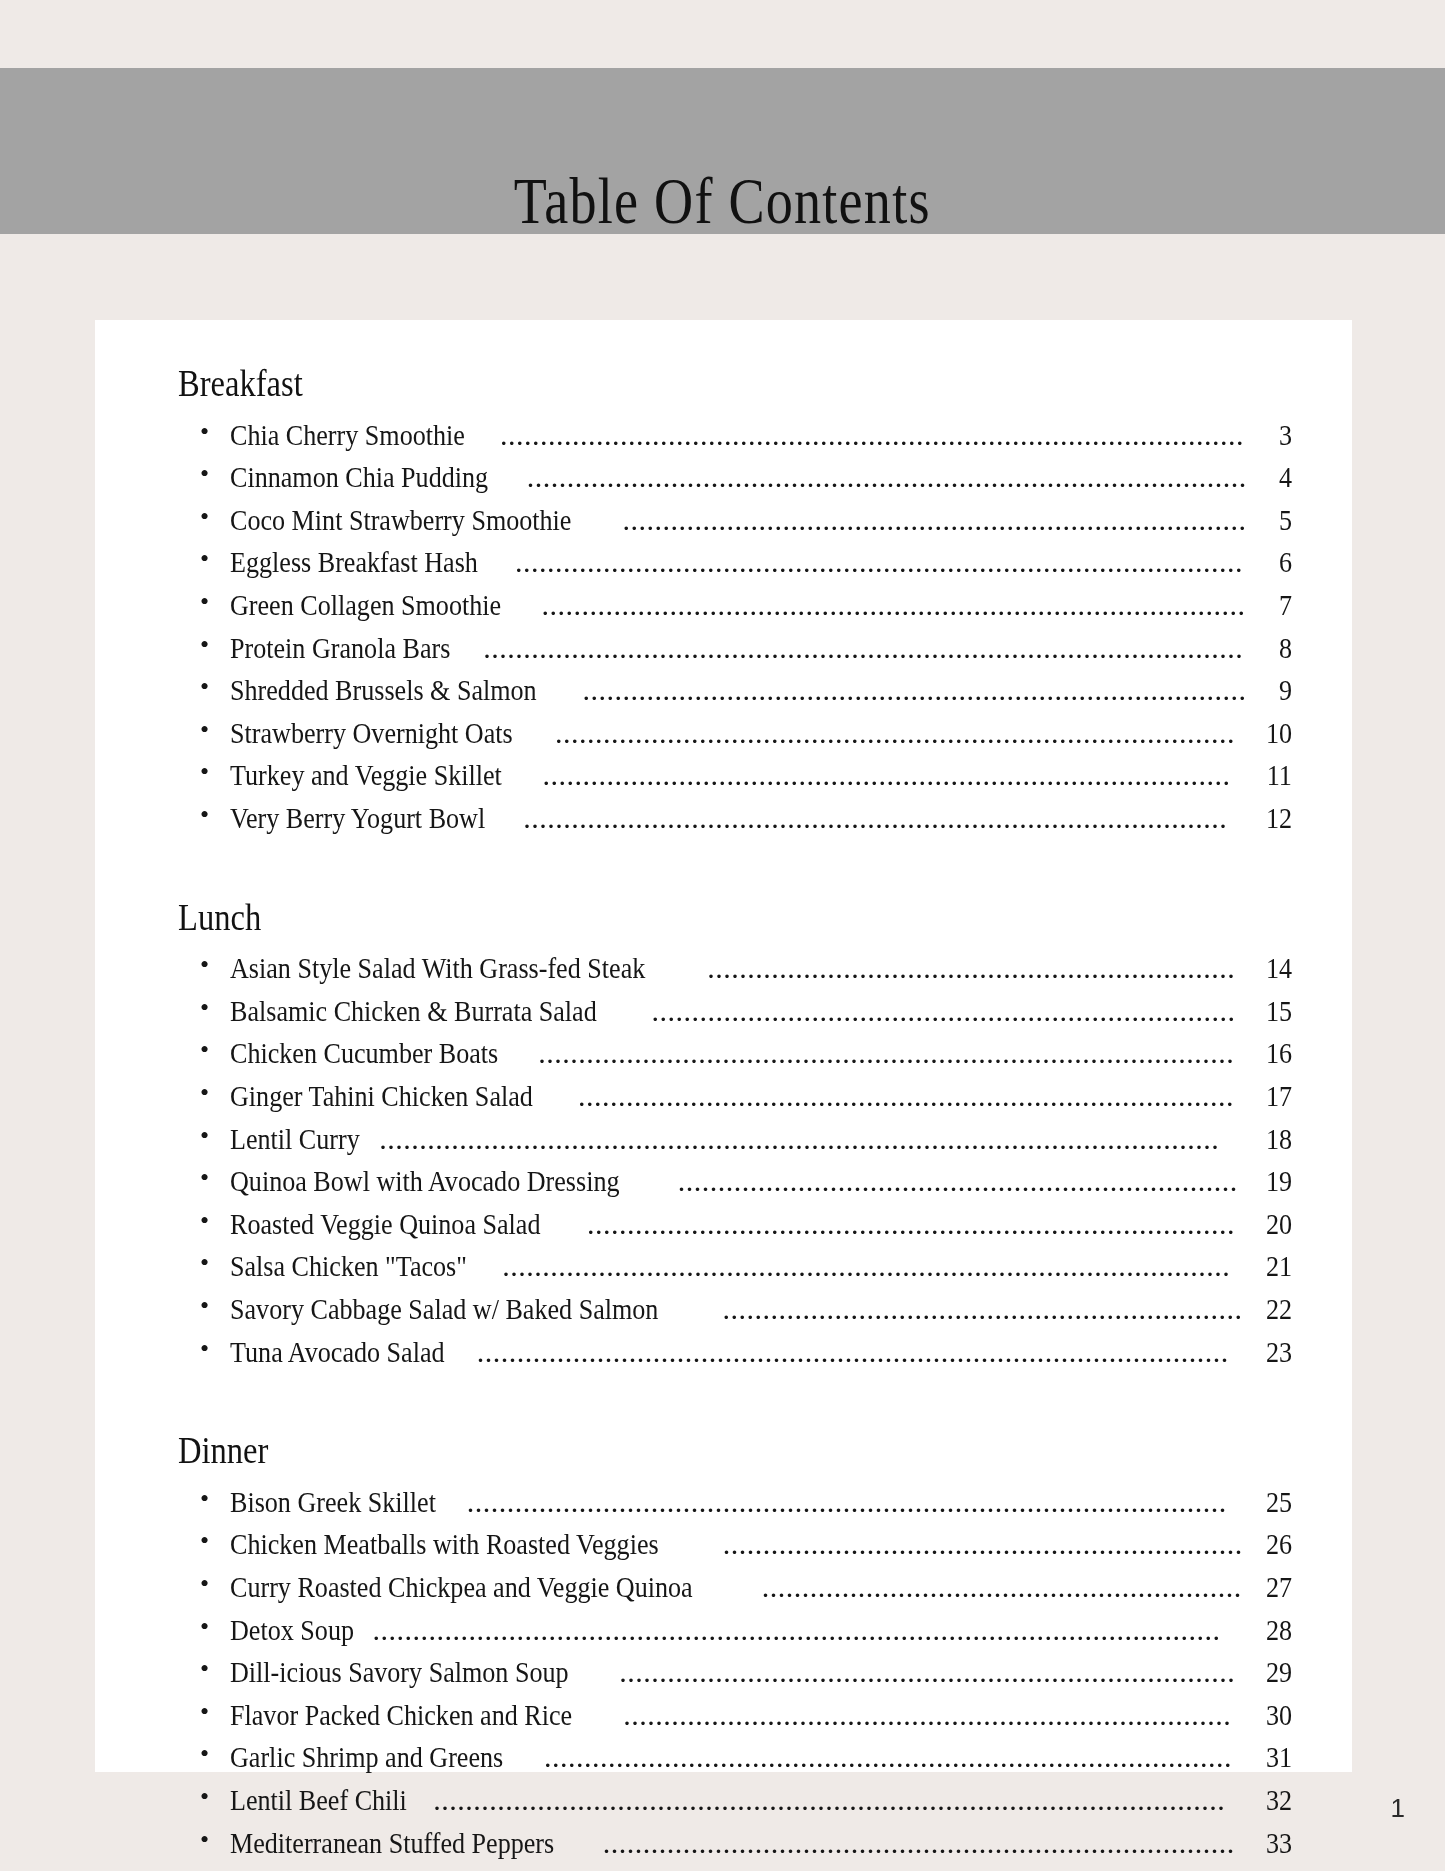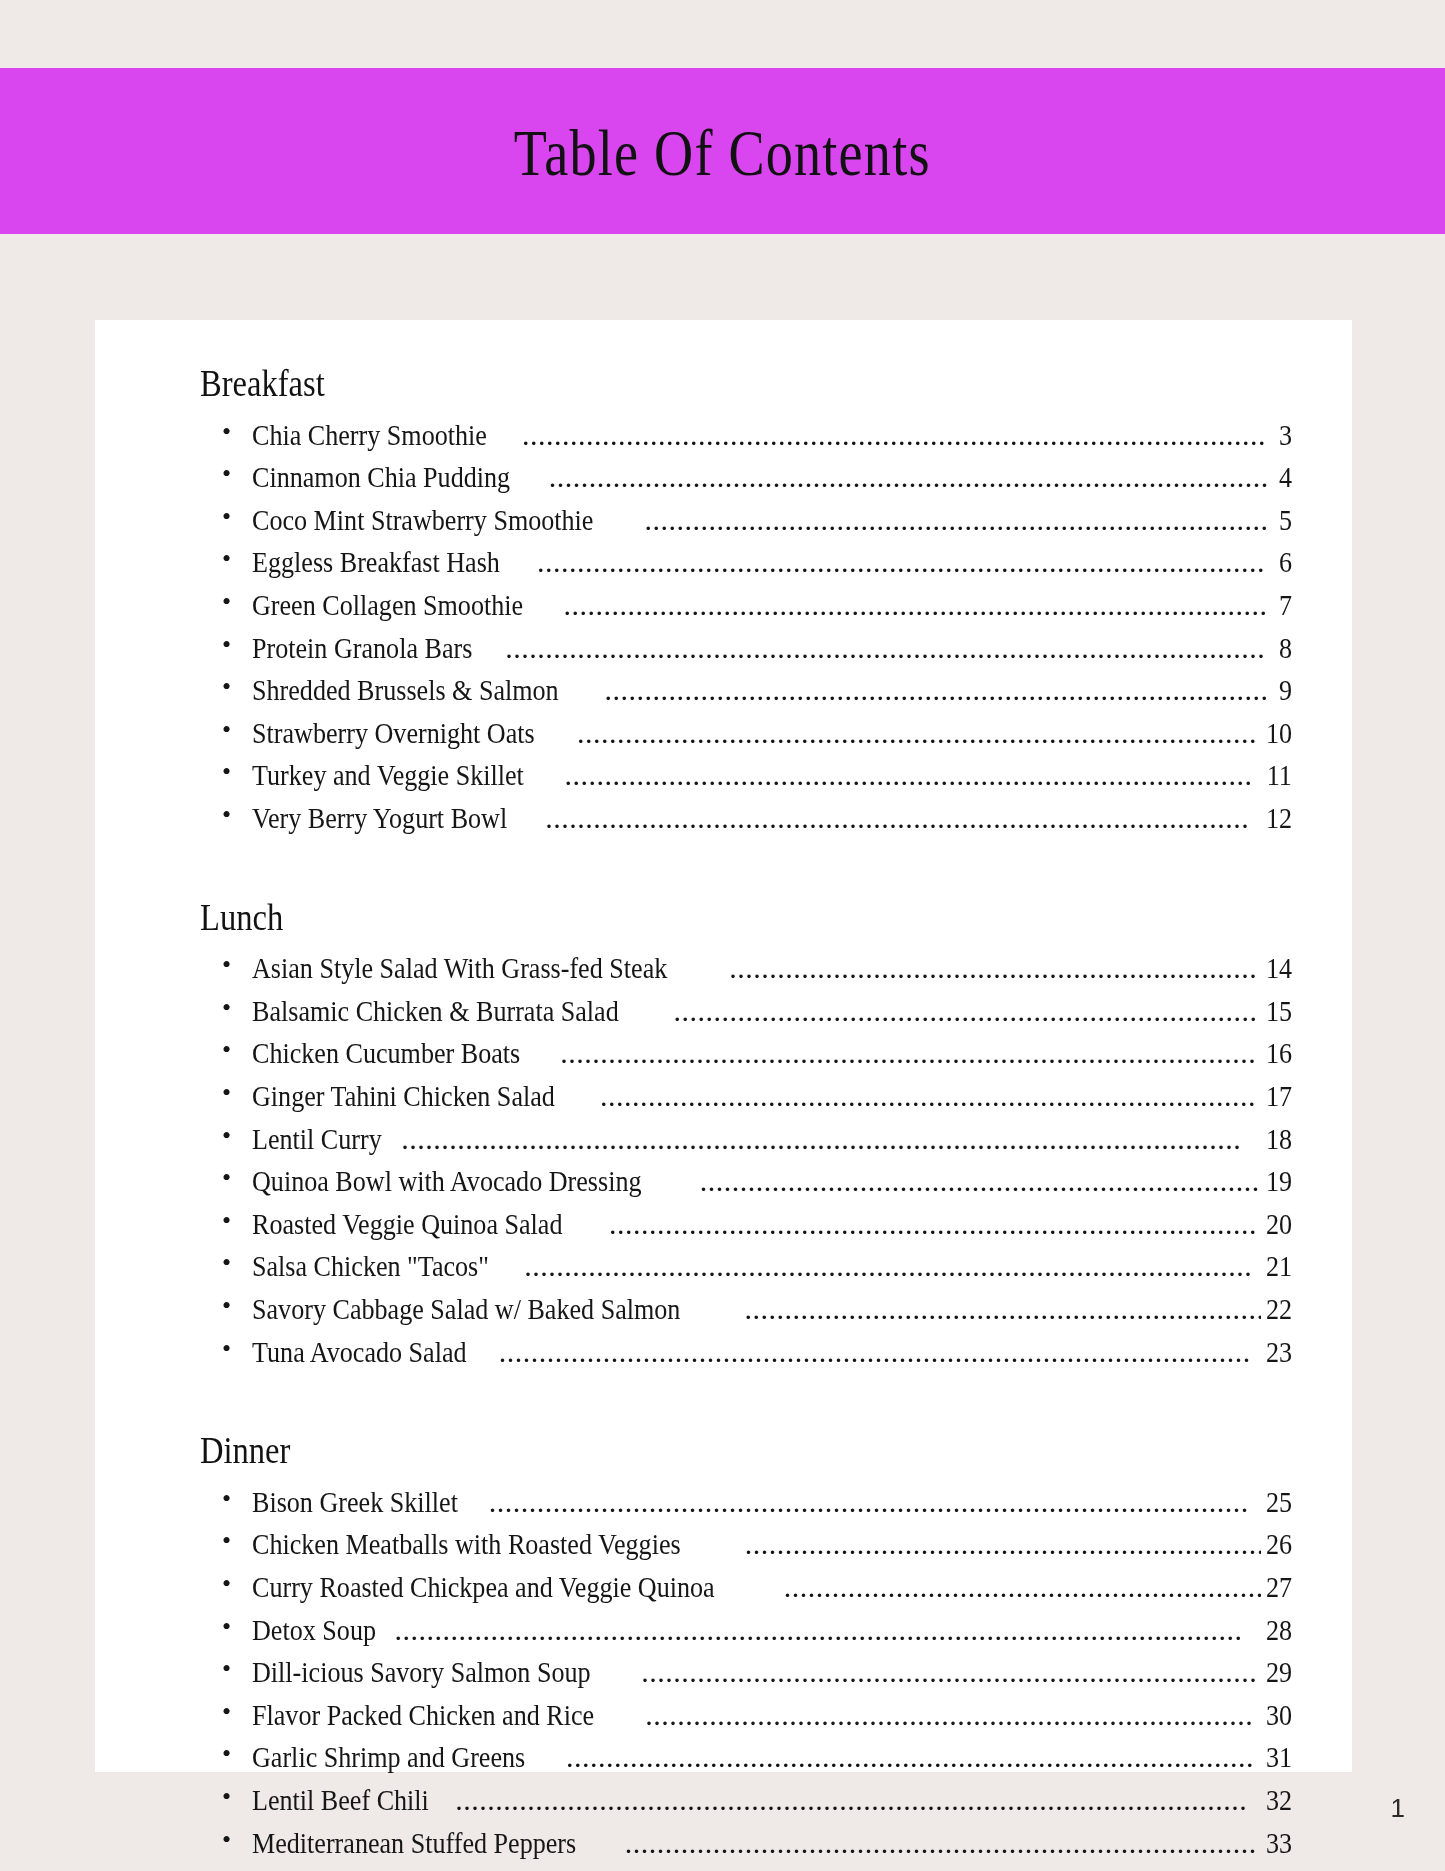--- a/index.html
+++ b/index.html
@@ -15,23 +15,23 @@
     overflow: hidden;
   }
 
   
   .title-band {
     position: absolute;
     left: 0;
     top: 68px;
     width: 1445px;
     height: 166px;
-    background: #d946ef;
+    background: #a3a3a3;
     display: flex;
-    align-items: center;
+    align-items: flex-end;
     justify-content: center;
   }
   .doc-title {
     font-family: "Liberation Serif", serif;
     font-size: 66px;
     font-weight: 400;
     color: #111111;
     letter-spacing: 1.5px;
     transform: scaleX(0.82);
     transform-origin: center center;
@@ -43,21 +43,21 @@
 
   
   .content-card {
     position: absolute;
     left: 95px;
     top: 320px;
     width: 1257px;
     height: 1452px;
     background: #ffffff;
     box-sizing: border-box;
-    padding: 42px 60px 30px 105px;
+    padding: 42px 60px 30px 83px;
   }
 
   .toc-section {
     margin-bottom: 56px;
   }
   .toc-section:last-child {
     margin-bottom: 0;
   }
 
   .section-heading {

